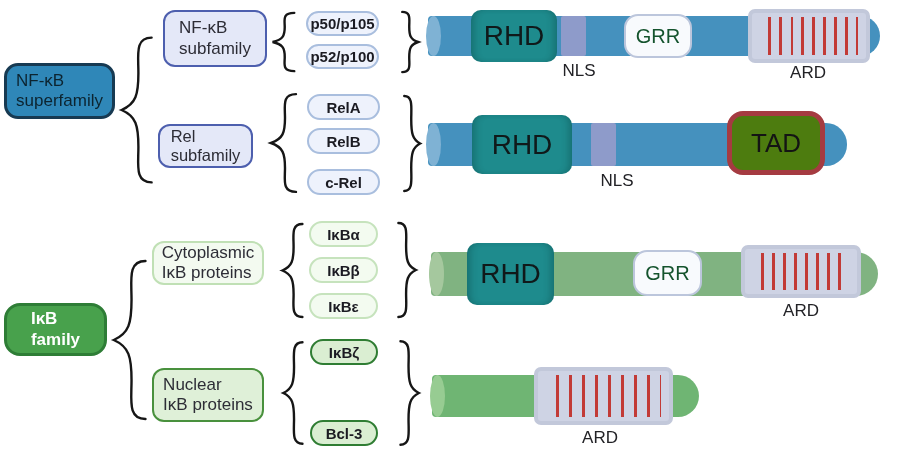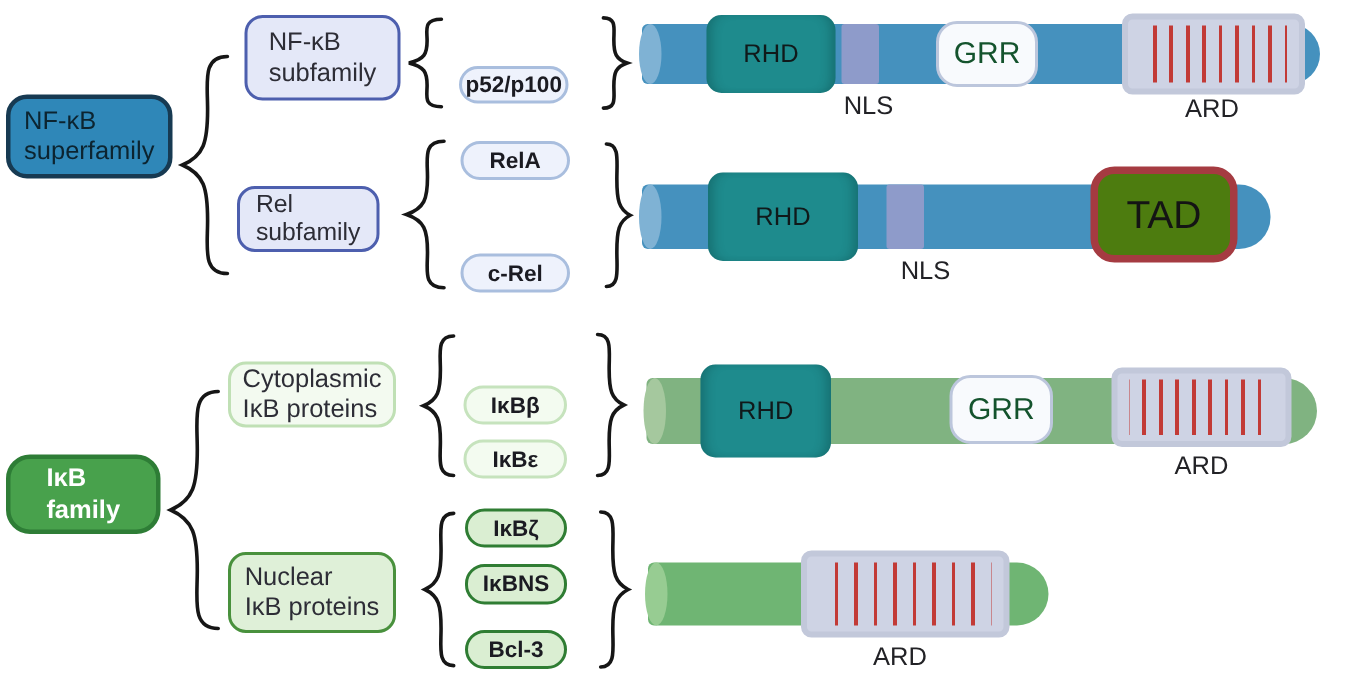--- a/index.html
+++ b/index.html
@@ -31,21 +31,21 @@
   .p-green-light{background:#f3fbf0;border:2px solid #c6e3bd}
   .p-green-dark{background:#daeed2;border:2.5px solid #2f7d33}
 
   
   svg.brace{position:absolute;overflow:visible}
   svg.brace path{fill:none;stroke:#161616;stroke-width:2.4;stroke-linecap:round;vector-effect:non-scaling-stroke}
 
   
   .bar{border-radius:4px 21px 21px 4px}
   .cap{position:absolute;left:-2px;top:0;height:100%;width:15px;border-radius:50%}
-  .domain-rhd{background:var(--rhd-teal);border-radius:10px;color:#10191a;font-size:17px;
+  .domain-rhd{background:var(--rhd-teal);border-radius:10px;color:#10191a;font-size:28px;
     box-shadow:inset 7px 0 7px -4px rgba(0,40,40,.28), inset -7px 0 7px -4px rgba(0,40,40,.28)}
   .domain-nls{background:var(--nls-purple);border-radius:2px}
   .domain-grr{background:#f8fafd;border:2.5px solid #bcc6dc;border-radius:14px;color:#14532d;font-size:20px}
   .domain-ard{background:#ced3e4;border:4px solid #c2c8da;border-radius:7px}
   .stripes{position:absolute;left:8px;right:8px;top:4px;bottom:4px;
     background:repeating-linear-gradient(90deg,transparent 0 8.5px,var(--ard-stripe-red) 8.5px 11px)}
   .stripes.wide{background:repeating-linear-gradient(90deg,transparent 0 10.5px,var(--ard-stripe-red) 10.5px 13px)}
   .domain-tad{background:#4d7c0f;border:5px solid var(--tad-border-red);border-radius:16px;color:#141414;font-size:26px}
   .sublabel{font-size:17px;color:#222226;text-align:center}
 </style>
@@ -61,34 +61,36 @@
     <path d="M28,3 C14,3 17,14 17,26 C17,40 15,46 3,50 C15,54 17,60 17,74 C17,86 14,97 28,97"></path>
     </svg>
 
   <div class="abs center groupbox g-blue multiline" style="left:163px;top:10px;width:104px;height:57px">NF-κB
 subfamily</div>
 
   <svg class="brace" style="left:270px;top:11px;width:26px;height:62px" viewBox="0 0 30 100" preserveAspectRatio="none">
     <path d="M28,3 C14,3 17,14 17,26 C17,40 15,46 3,50 C15,54 17,60 17,74 C17,86 14,97 28,97"></path>
     </svg>
 
+  <div class="abs center pill p-blue" style="left:306px;top:11px;width:73px;height:25px">p50/p105</div>
   <div class="abs center pill p-blue" style="left:306px;top:44px;width:73px;height:25px">p52/p100</div>
 
   <svg class="brace" style="left:401px;top:10px;width:19px;height:64px" viewBox="0 0 30 100" preserveAspectRatio="none">
     <path d="M2,3 C16,3 13,14 13,26 C13,40 15,46 27,50 C15,54 13,60 13,74 C13,86 16,97 2,97"></path>
     </svg>
 
   <div class="abs center groupbox g-blue multiline" style="left:158px;top:124px;width:95px;height:44px;font-size:16.5px">Rel
 subfamily</div>
 
   <svg class="brace" style="left:268px;top:91px;width:30px;height:104px" viewBox="0 0 30 100" preserveAspectRatio="none">
     <path d="M28,3 C14,3 17,14 17,26 C17,40 15,46 3,50 C15,54 17,60 17,74 C17,86 14,97 28,97"></path>
     </svg>
 
   <div class="abs center pill p-blue" style="left:307px;top:94px;width:73px;height:26px">RelA</div>
+  <div class="abs center pill p-blue" style="left:307px;top:128px;width:73px;height:26px">RelB</div>
   <div class="abs center pill p-blue" style="left:307px;top:169px;width:73px;height:26px">c-Rel</div>
 
   <svg class="brace" style="left:403px;top:93px;width:19px;height:101px" viewBox="0 0 30 100" preserveAspectRatio="none">
     <path d="M2,3 C16,3 13,14 13,26 C13,40 15,46 27,50 C15,54 13,60 13,74 C13,86 16,97 2,97"></path>
     </svg>
 
   <div class="abs bar" style="left:428px;top:16px;width:452px;height:40px;background:var(--bar-blue)">
     <div class="cap" style="background:var(--bar-blue-cap)"></div>
   </div>
   <div class="abs center domain-rhd" style="left:471px;top:10px;width:86px;height:52px">
@@ -123,36 +125,36 @@
     <path d="M28,3 C14,3 17,14 17,26 C17,40 15,46 3,50 C15,54 17,60 17,74 C17,86 14,97 28,97"></path>
     </svg>
 
   <div class="abs center groupbox g-green-light multiline" style="left:152px;top:241px;width:112px;height:44px">Cytoplasmic
 IκB proteins</div>
 
   <svg class="brace" style="left:280px;top:221px;width:24px;height:99px" viewBox="0 0 30 100" preserveAspectRatio="none">
     <path d="M28,3 C14,3 17,14 17,26 C17,40 15,46 3,50 C15,54 17,60 17,74 C17,86 14,97 28,97"></path>
     </svg>
 
+  <div class="abs center pill p-green-light" style="left:309px;top:221px;width:69px;height:26px">IκBα</div>
   <div class="abs center pill p-green-light" style="left:309px;top:257px;width:69px;height:26px">IκBβ</div>
   <div class="abs center pill p-green-light" style="left:309px;top:293px;width:69px;height:26px">IκBε</div>
 
   <svg class="brace" style="left:397px;top:220px;width:21px;height:100px" viewBox="0 0 30 100" preserveAspectRatio="none">
     <path d="M2,3 C16,3 13,14 13,26 C13,40 15,46 27,50 C15,54 13,60 13,74 C13,86 16,97 2,97"></path>
     </svg>
 
   <div class="abs center groupbox g-green-dark multiline" style="left:152px;top:368px;width:112px;height:54px">Nuclear
 IκB proteins</div>
 
   <svg class="brace" style="left:281px;top:339px;width:23px;height:108px" viewBox="0 0 30 100" preserveAspectRatio="none">
     <path d="M28,3 C14,3 17,14 17,26 C17,40 15,46 3,50 C15,54 17,60 17,74 C17,86 14,97 28,97"></path>
     </svg>
 
   <div class="abs center pill p-green-dark" style="left:310px;top:339px;width:68px;height:26px">IκBζ</div>
-  <div class="abs center pill p-green-dark" style="left:310px;top:376px;width:68px;height:27px">IκBNS</div>
   <div class="abs center pill p-green-dark" style="left:310px;top:420px;width:68px;height:26px">Bcl-3</div>
 
   <svg class="brace" style="left:399px;top:338px;width:22px;height:110px" viewBox="0 0 30 100" preserveAspectRatio="none">
     <path d="M2,3 C16,3 13,14 13,26 C13,40 15,46 27,50 C15,54 13,60 13,74 C13,86 16,97 2,97"></path>
     </svg>
 
   <div class="abs bar" style="left:431px;top:252px;width:447px;height:44px;background:var(--bar-green-top);border-radius:4px 22px 22px 4px">
     <div class="cap" style="background:var(--bar-green-top-cap)"></div>
   </div>
   <div class="abs center domain-rhd" style="left:467px;top:243px;width:87px;height:62px">

